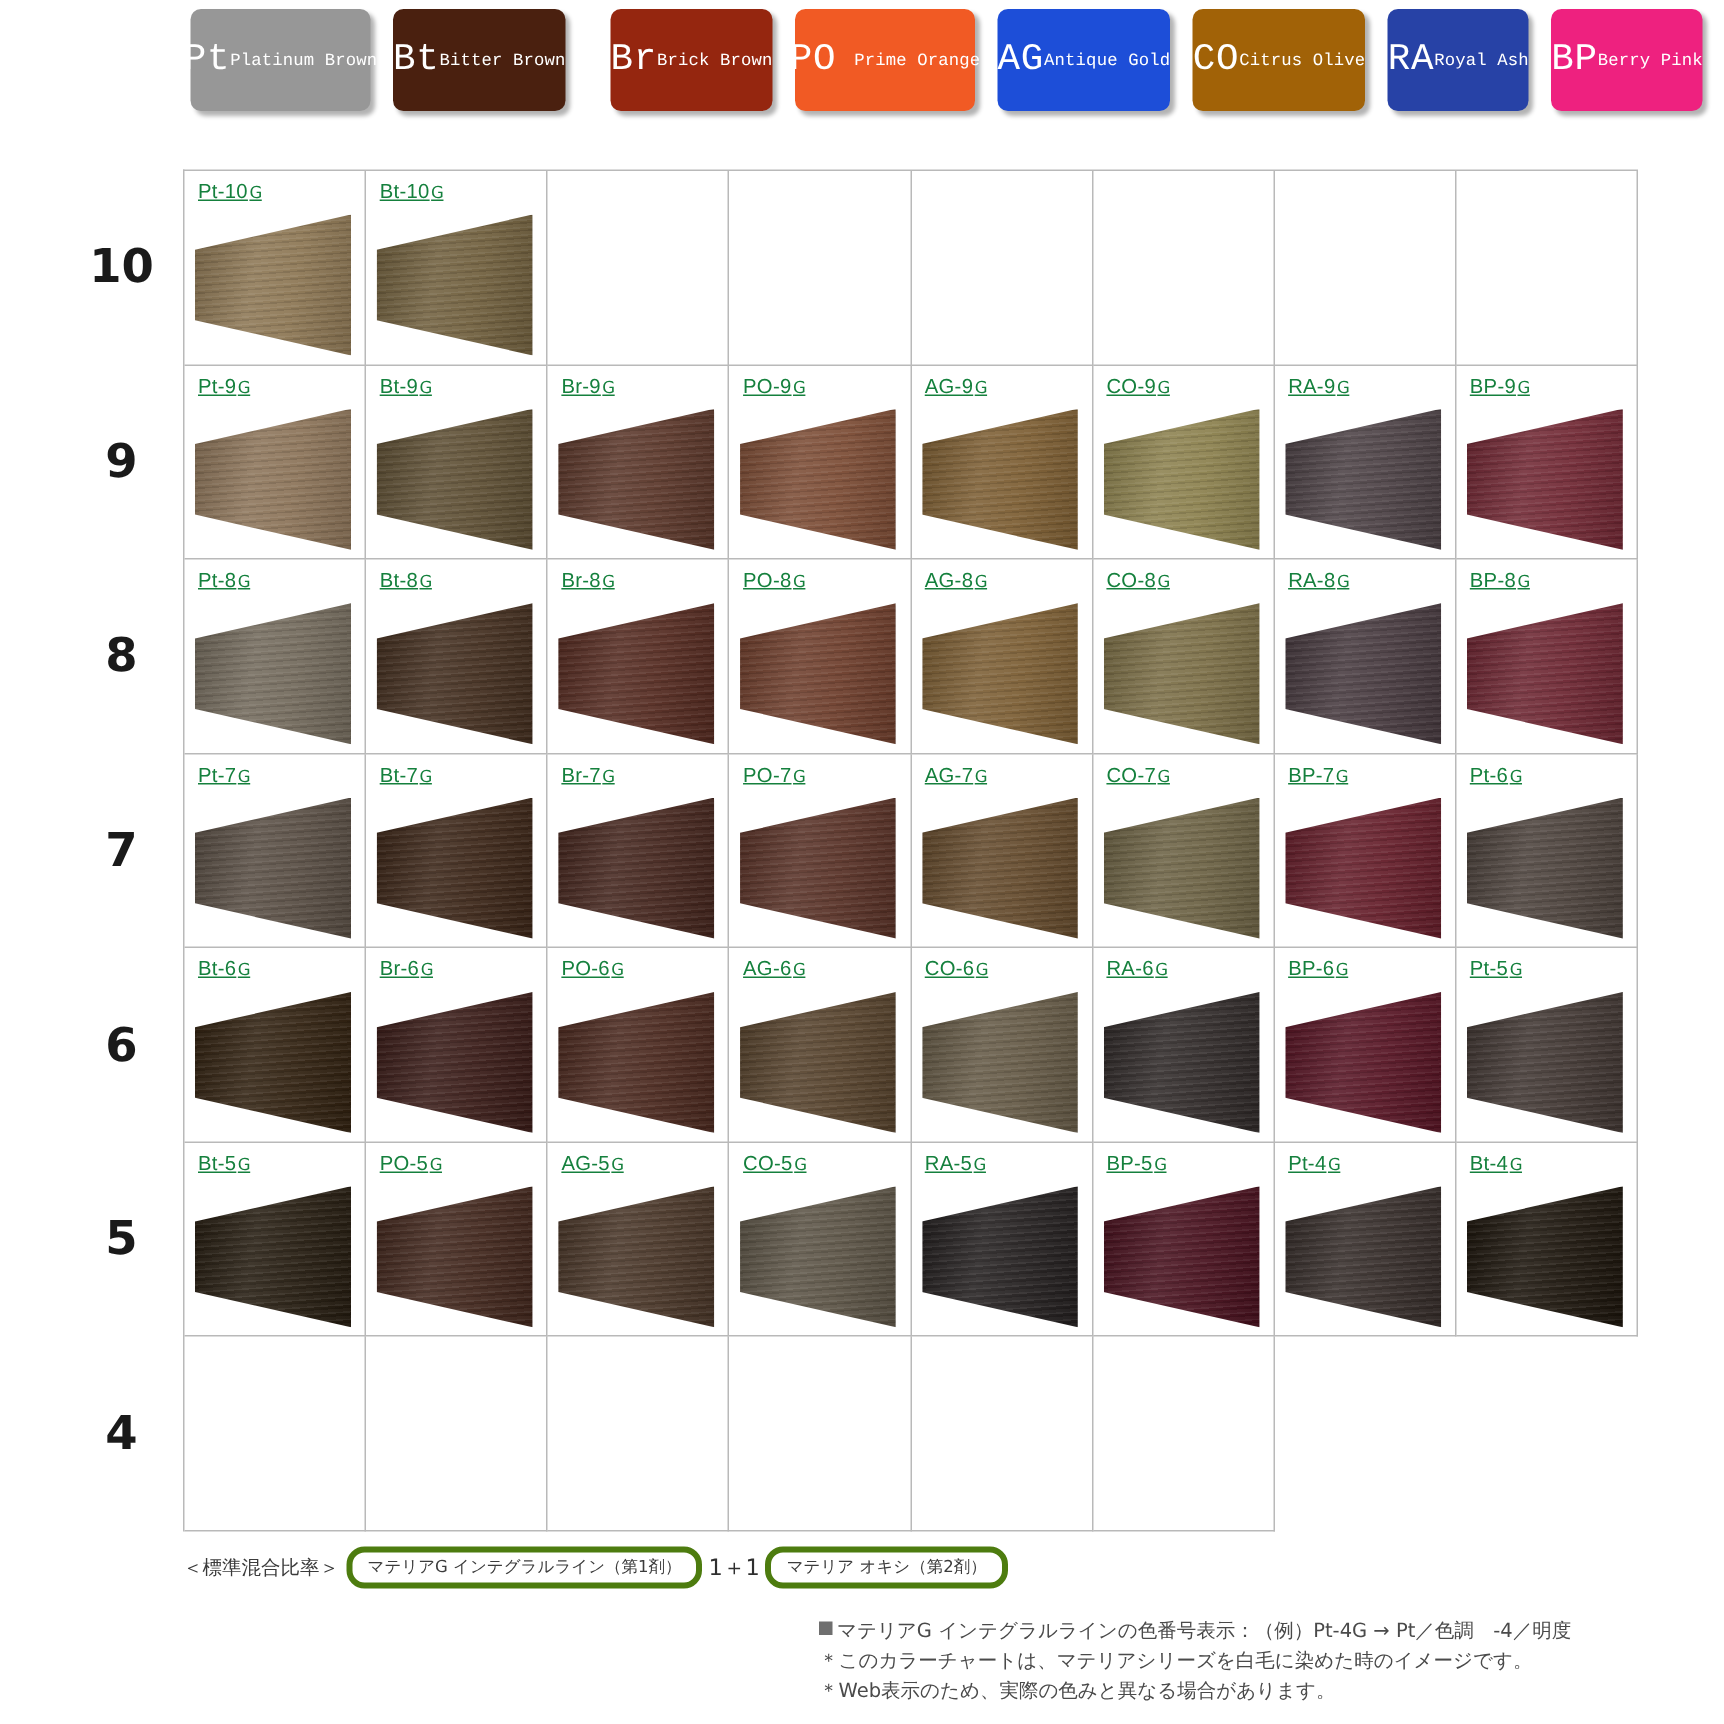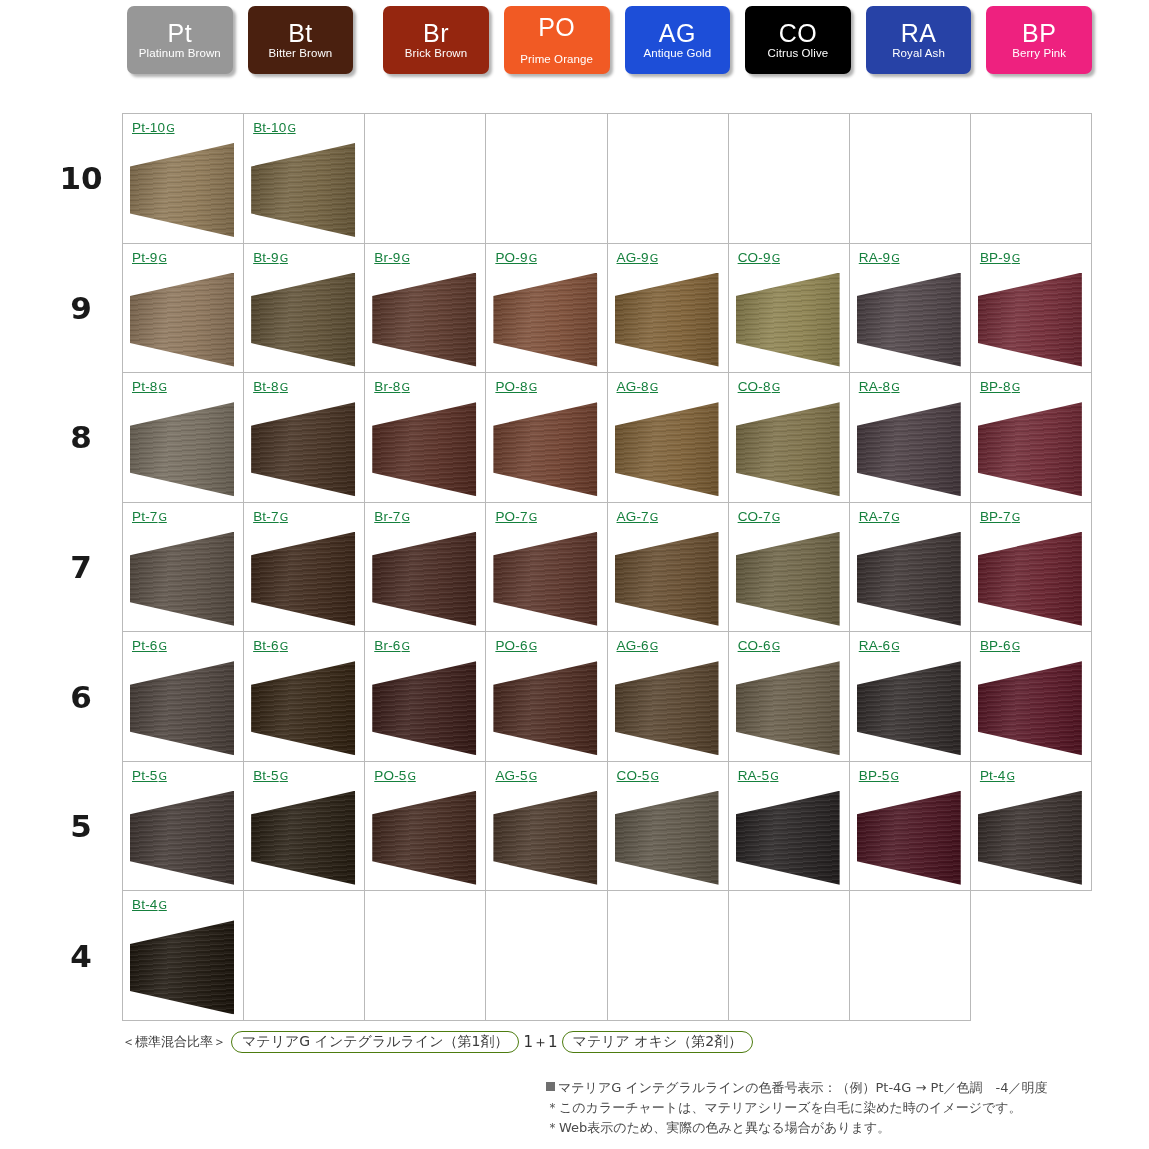--- a/index.html
+++ b/index.html
@@ -21,25 +21,26 @@
     display: flex;
     gap: 0px;
   }
   .tab {
     width: 120px;
     height: 68px;
     margin-right: 0px;
     border-radius: 7px;
     box-shadow: 3px 3px 3px rgba(0,0,0,0.30);
     display: flex;
-    flex-direction: column;
+    flex-direction: row;
     align-items: center;
     justify-content: center;
     color: #ffffff;
     position: relative;
+    font-family: Liberation Mono, monospace;
   }
   .tab-code {
     font-size: 25px;
     line-height: 26px;
     font-weight: 400;
     letter-spacing: 0.5px;
   }
   .tab-name {
     font-size: 11.5px;
     line-height: 15px;
@@ -152,25 +153,25 @@
     left: 122px;
     top: 1031px;
     display: flex;
     align-items: center;
     font-size: 13px;
     color: #3b3b3b;
     font-family: "DejaVu Sans", sans-serif;
     white-space: nowrap;
   }
   #mix-ratio .pill {
-    border: 1px solid #4d7c0f;
+    border: 4px solid #4d7c0f;
     border-radius: 12px;
     padding: 2px 10px 3px 10px;
     margin: 0 2px;
-    font-size: 14px;
+    font-size: 11px;
     line-height: 15px;
   }
   #mix-ratio .plus {
     font-size: 15px;
     padding: 0 2px;
     font-weight: 500;
     color: #2f2f2f;
   }
   #mix-ratio .lead { padding-right: 3px; }
 
@@ -215,21 +216,21 @@
     <div class="tab" style="background: rgb(241, 90, 36); gap: 12px;">
       <div class="tab-code">PO</div>
       <div class="tab-name">Prime Orange</div>
     </div>
     <div class="tab-spacer"></div>
     <div class="tab" style="background: #1d4ed8;">
       <div class="tab-code">AG</div>
       <div class="tab-name">Antique Gold</div>
     </div>
     <div class="tab-spacer"></div>
-    <div class="tab" style="background: #000000;">
+    <div class="tab" style="background: #a16207;">
       <div class="tab-code">CO</div>
       <div class="tab-name">Citrus Olive</div>
     </div>
     <div class="tab-spacer"></div>
     <div class="tab" style="background: rgb(39, 66, 166);">
       <div class="tab-code">RA</div>
       <div class="tab-name">Royal Ash</div>
     </div>
     <div class="tab-spacer"></div>
     <div class="tab" style="background: rgb(238, 33, 127);">
@@ -393,26 +394,20 @@
         <div class="swatch" style="background: rgb(98, 72, 42);"></div>
       </div>
     </div>
     <div class="cell">
       <div class="cell-label"><span>CO-7</span><span class="g-suffix">G</span></div>
       <div class="swatch-wrap">
         <div class="swatch" style="background: rgb(106, 96, 66);"></div>
       </div>
     </div>
     <div class="cell">
-      <div class="cell-label"><span>RA-7</span><span class="g-suffix">G</span></div>
-      <div class="swatch-wrap">
-        <div class="swatch" style="background: rgb(57, 48, 47);"></div>
-      </div>
-    </div>
-    <div class="cell">
       <div class="cell-label"><span>BP-7</span><span class="g-suffix">G</span></div>
       <div class="swatch-wrap">
         <div class="swatch" style="background: rgb(99, 28, 40);"></div>
       </div>
     </div>
     <div class="cell">
       <div class="cell-label"><span>Pt-6</span><span class="g-suffix">G</span></div>
       <div class="swatch-wrap">
         <div class="swatch" style="background: rgb(74, 64, 58);"></div>
       </div>

